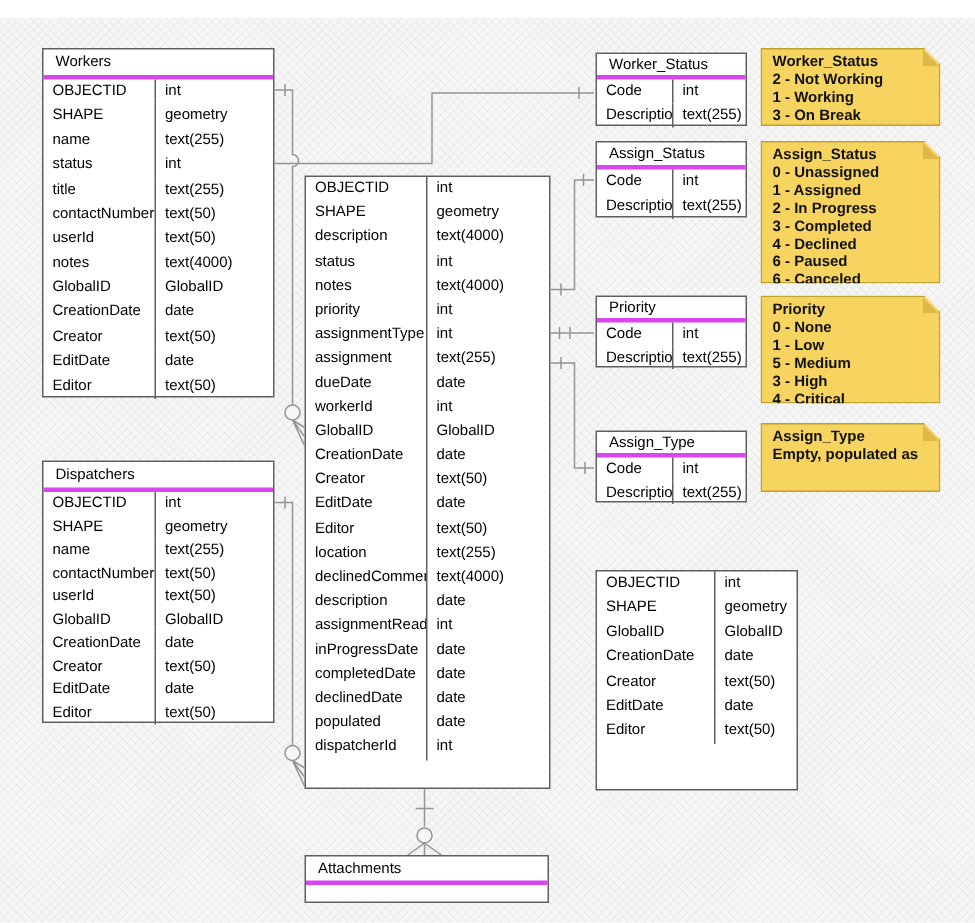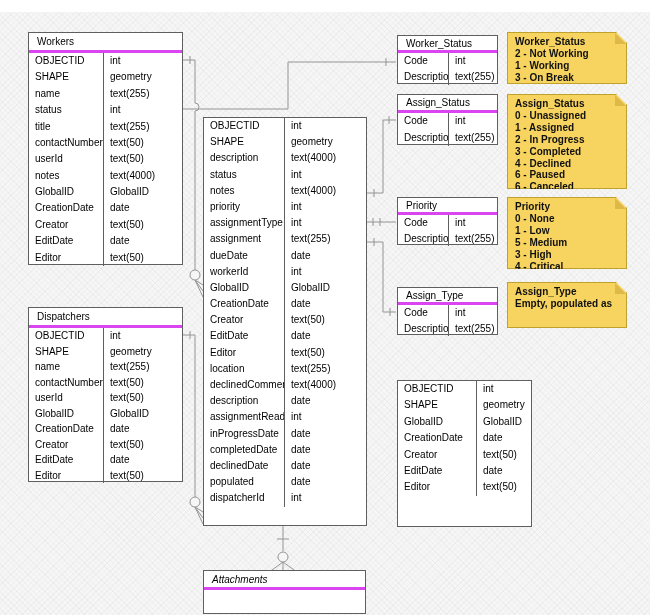--- a/index.html
+++ b/index.html
@@ -38,21 +38,21 @@
   #t-worker-status{left:397px;top:23px;  width:101px;height:49px; --c1:50px;--rh:16px;}
   #t-worker-status .thead{height:17px;}
   #t-assign-status{left:397px;top:82px;  width:101px;height:51px; --c1:50px;--rh:16.5px;}
   #t-assign-status .thead{height:18px;}
   #t-priority     {left:397px;top:185px; width:101px;height:48px; --c1:50px;--rh:15.5px;}
   #t-priority .thead{height:17px;}
   #t-assign-type  {left:397px;top:275px; width:101px;height:48px; --c1:50px;--rh:15.5px;}
   #t-assign-type .thead{height:17px;}
   #t-location     {left:397px;top:368px; width:135px;height:147px;--c1:78px;--rh:16.4px;}
   #t-location .thead{height:16px;}
-  #t-attachments  {left:203px;top:558px; width:163px;height:44px;font-style:italic; --c1:80px;--rh:15px;}
+  #t-attachments  {left:203px;top:558px; width:163px;height:32px; --c1:80px;--rh:15px;}
   #t-attachments .thead{height:19px;}
   #t-attachments .tbody{height:15px;}
   
   .note{
     position:absolute;width:120px;box-sizing:border-box;
     background:#f7d35f;border:1px solid #bfa22e;
     clip-path:polygon(0 0, calc(100% - 11px) 0, 100% 11px, 100% 100%, 0 100%);
     padding:3px 0 0 7px;font-size:10px;font-weight:700;line-height:11.9px;color:#111;
   }
   .note::after{

